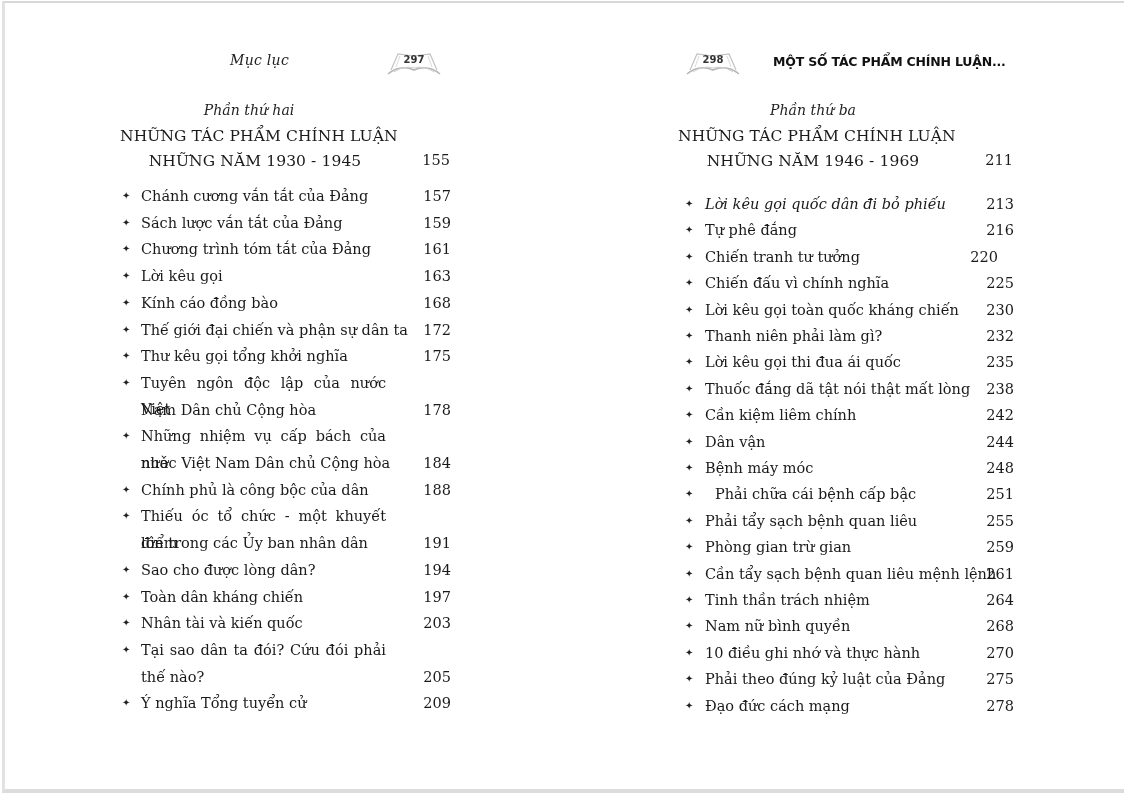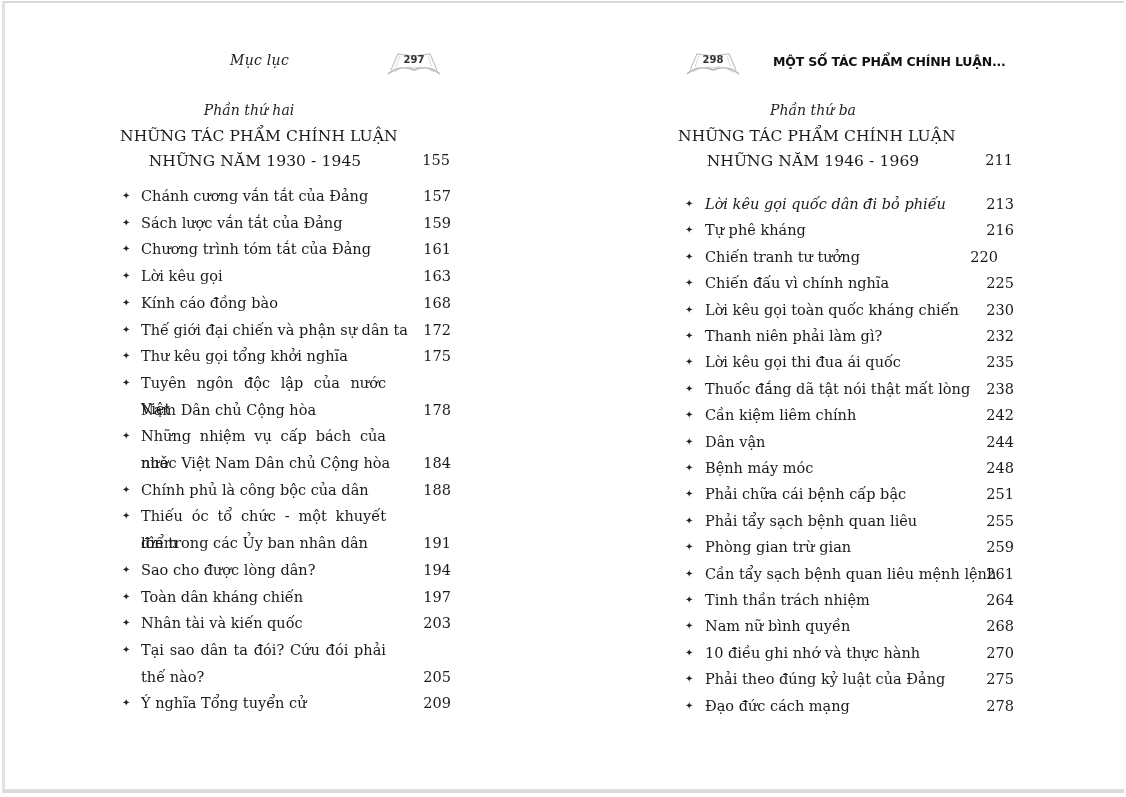--- a/index.html
+++ b/index.html
@@ -183,21 +183,21 @@
   <div class="section-page" style="left:410px; top:152px;">211</div>
 
   <div id="right-items">
       <div class="toc-item" style="left: 122px; top: 191px; width: 329px; height: 26.4px;">
         <span class="bullet">✦</span>
         <span class="title" style="left: 20px; top: 0px; font-style: italic;">Lời kêu gọi quốc dân đi bỏ phiếu</span>
         <span class="pg" style="left: 289px; top: 0px;">213</span>
       </div>
       <div class="toc-item" style="left: 122px; top: 217.4px; width: 329px; height: 26.4px;">
         <span class="bullet">✦</span>
-        <span class="title" style="left: 20px; top: 0px;">Tự phê kháng</span>
+        <span class="title" style="left: 20px; top: 0px;">Tự phê đắng</span>
         <span class="pg" style="left: 289px; top: 0px;">216</span>
       </div>
       <div class="toc-item" style="left: 122px; top: 243.8px; width: 329px; height: 26.4px;">
         <span class="bullet">✦</span>
         <span class="title" style="left: 20px; top: 0px;">Chiến tranh tư tưởng</span>
         <span class="pg" style="left: 273px; top: 0px;">220</span>
       </div>
       <div class="toc-item" style="left: 122px; top: 270.2px; width: 329px; height: 26.4px;">
         <span class="bullet">✦</span>
         <span class="title" style="left: 20px; top: 0px;">Chiến đấu vì chính nghĩa</span>
@@ -233,21 +233,21 @@
         <span class="title" style="left: 20px; top: 0px;">Dân vận</span>
         <span class="pg" style="left: 289px; top: 0px;">244</span>
       </div>
       <div class="toc-item" style="left: 122px; top: 455px; width: 329px; height: 26.4px;">
         <span class="bullet">✦</span>
         <span class="title" style="left: 20px; top: 0px;">Bệnh máy móc</span>
         <span class="pg" style="left: 289px; top: 0px;">248</span>
       </div>
       <div class="toc-item" style="left: 122px; top: 481.4px; width: 329px; height: 26.4px;">
         <span class="bullet">✦</span>
-        <span class="title" style="left: 20px; top: 0px;">Phải chữa cái bệnh cấp bậc</span>
+        <span class="title" style="left: 30px; top: 0px;">Phải chữa cái bệnh cấp bậc</span>
         <span class="pg" style="left: 289px; top: 0px;">251</span>
       </div>
       <div class="toc-item" style="left: 122px; top: 507.8px; width: 329px; height: 26.4px;">
         <span class="bullet">✦</span>
         <span class="title" style="left: 20px; top: 0px;">Phải tẩy sạch bệnh quan liêu</span>
         <span class="pg" style="left: 289px; top: 0px;">255</span>
       </div>
       <div class="toc-item" style="left: 122px; top: 534.2px; width: 329px; height: 26.4px;">
         <span class="bullet">✦</span>
         <span class="title" style="left: 20px; top: 0px;">Phòng gian trừ gian</span>

